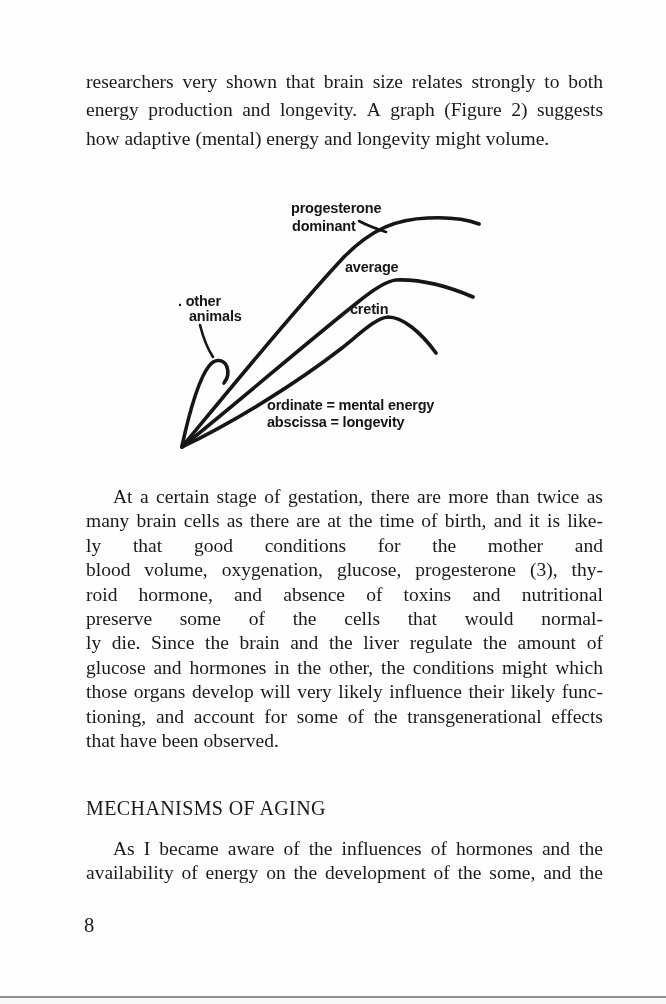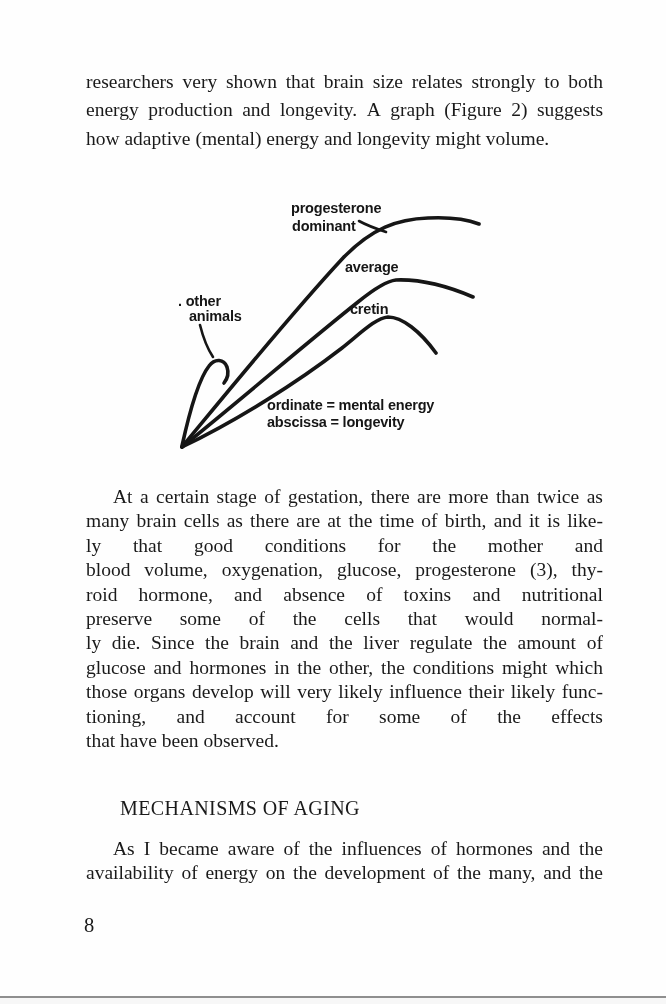--- a/index.html
+++ b/index.html
@@ -13,21 +13,21 @@
   }
   .page{position:absolute;inset:0;background:#fefefe;}
   .tblock{position:absolute;left:86px;width:517px;}
   .line{font-size:19.5px;color:#1a1a1a;}
   .p1 .line{height:28.4px;line-height:28.4px;}
   .p2 .line,.p3 .line{height:24.4px;line-height:24.4px;}
   .j{display:flex;justify-content:space-between;white-space:pre;align-items:flex-start;}
   .indent{padding-left:27px;}
   .heading{
     position:absolute;left:86px;top:796px;
-    font-size:20px;line-height:24px;letter-spacing:0.4px;margin-left:34px;
+    font-size:20px;line-height:24px;letter-spacing:0.4px;
   }
   .pagenum{position:absolute;left:84px;top:913px;font-size:20.5px;line-height:24px;}
   .bottom-rule{position:absolute;left:0;top:996px;width:666px;height:2px;background:#8f8f8f;}
   .below-rule{position:absolute;left:0;top:998px;width:666px;height:6px;background:#f7f7f7;}
   svg.fig{position:absolute;left:0;top:0;width:666px;height:1004px;}
   svg.fig text{
     font-family:"Liberation Sans", sans-serif;
     font-weight:bold;font-size:14.5px;letter-spacing:-0.2px;fill:#161616;
   }
   svg.fig path{fill:none;stroke:#161616;stroke-linecap:round;}
@@ -66,28 +66,28 @@
   <div class="tblock p2" style="top:485px;">
     <div class="line j indent"><span>At</span><span>a</span><span>certain</span><span>stage</span><span>of</span><span>gestation,</span><span>there</span><span>are</span><span>more</span><span>than</span><span>twice</span><span>as</span></div>
     <div class="line j"><span>many</span><span>brain</span><span>cells</span><span>as</span><span>there</span><span>are</span><span>at</span><span>the</span><span>time</span><span>of</span><span>birth,</span><span>and</span><span>it</span><span>is</span><span>like-</span></div>
     <div class="line j"><span>ly</span><span>that</span><span>good</span><span>conditions</span><span>for</span><span>the</span><span>mother</span><span>and</span></div>
     <div class="line j"><span>blood</span><span>volume,</span><span>oxygenation,</span><span>glucose,</span><span>progesterone</span><span>(3),</span><span>thy-</span></div>
     <div class="line j"><span>roid</span><span>hormone,</span><span>and</span><span>absence</span><span>of</span><span>toxins</span><span>and</span><span>nutritional</span></div>
     <div class="line j"><span>preserve</span><span>some</span><span>of</span><span>the</span><span>cells</span><span>that</span><span>would</span><span>normal-</span></div>
     <div class="line j"><span>ly</span><span>die.</span><span>Since</span><span>the</span><span>brain</span><span>and</span><span>the</span><span>liver</span><span>regulate</span><span>the</span><span>amount</span><span>of</span></div>
     <div class="line j"><span>glucose</span><span>and</span><span>hormones</span><span>in</span><span>the</span><span>other,</span><span>the</span><span>conditions</span><span>might</span><span>which</span></div>
     <div class="line j"><span>those</span><span>organs</span><span>develop</span><span>will</span><span>very</span><span>likely</span><span>influence</span><span>their</span><span>likely</span><span>func-</span></div>
-    <div class="line j"><span>tioning,</span><span>and</span><span>account</span><span>for</span><span>some</span><span>of</span><span>the</span><span>effects</span></div>
+    <div class="line j"><span>tioning,</span><span>and</span><span>account</span><span>for</span><span>some</span><span>of</span><span>the</span><span>transgenerational</span><span>effects</span></div>
     <div class="line">that have been observed.</div>
   </div>
 
   <div class="heading">MECHANISMS OF AGING</div>
 
   <div class="tblock p3" style="top:837px;">
     <div class="line j indent"><span>As</span><span>I</span><span>became</span><span>aware</span><span>of</span><span>the</span><span>influences</span><span>of</span><span>hormones</span><span>and</span><span>the</span></div>
-    <div class="line j"><span>availability</span><span>of</span><span>energy</span><span>on</span><span>the</span><span>development</span><span>of</span><span>the</span><span>many,</span><span>and</span><span>the</span></div>
+    <div class="line j"><span>availability</span><span>of</span><span>energy</span><span>on</span><span>the</span><span>development</span><span>of</span><span>the</span><span>some,</span><span>and</span><span>the</span></div>
   </div>
 
   <div class="pagenum">8</div>
 
   <div class="bottom-rule"></div>
   <div class="below-rule"></div>
 </div>
 
 </body></html>

